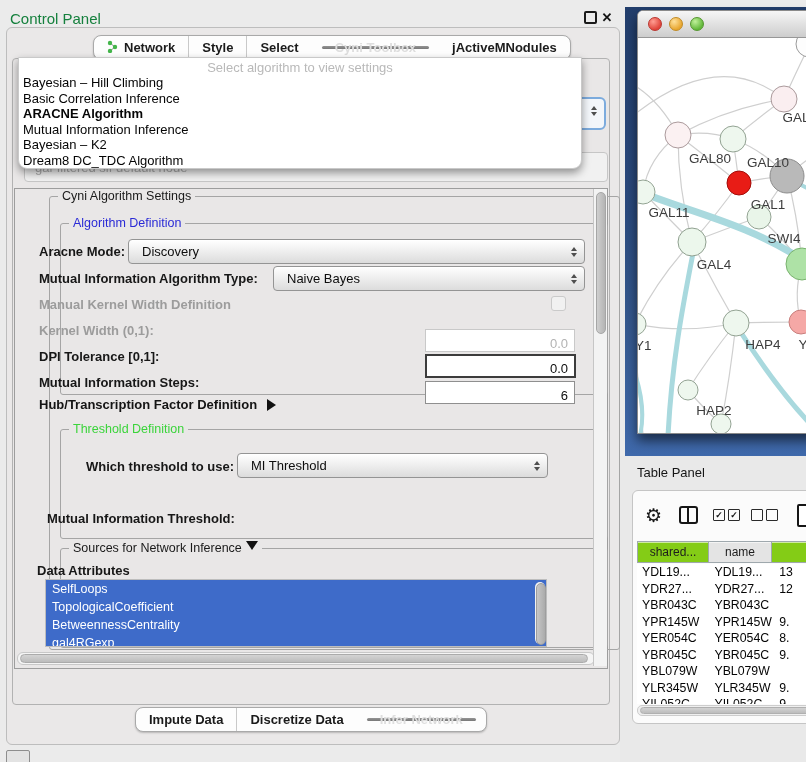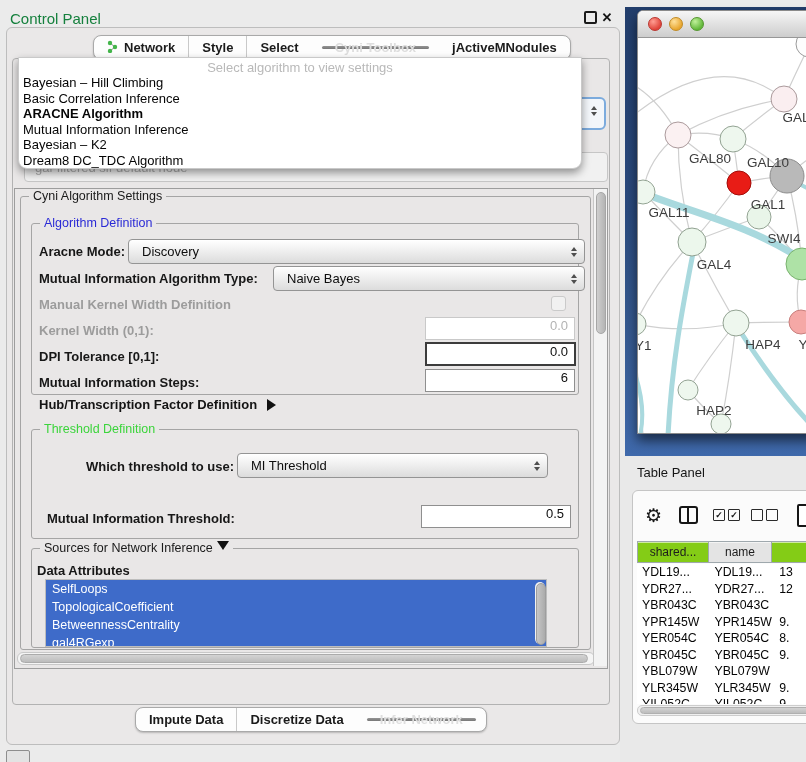--- a/index.html
+++ b/index.html
@@ -29,31 +29,31 @@
   .dd-item.bold{font-weight:700;}
 
   
   .ghost-combo{position:absolute;left:24px;top:152px;width:572px;height:28px;border:1px solid #c6c6c6;border-radius:4px;background:#f1f1f1;z-index:2;display:flex;align-items:center;padding-left:10px;color:#ababab;font-size:13px;}
   .blue-combo{position:absolute;left:556px;top:97px;width:46px;height:29px;border:2px solid #7cabdd;border-radius:6px;background:#f3f6fa;z-index:2;}
 
   
   .settings{position:absolute;left:14px;top:188px;width:592px;height:479px;border:1px solid #9d9d9d;background:#e9e7e7;z-index:3;}
   .vsb{position:absolute;right:0;top:0;width:13px;height:477px;background:#f3f3f3;border-left:1px solid #c6c6c6;}
   .vsb-thumb{position:absolute;left:2px;top:3px;width:8px;height:140px;border:1px solid #a6a6a6;border-radius:5px;background:linear-gradient(90deg,#cfcfcf,#b4b4b4);}
-  .grp{position:absolute;border:1px solid #a5a5a5;border-radius:3px;}
+  .grp{position:absolute;border:1px solid #a5a5a5;border-radius:3px;margin-left:29px;}
   .legend{position:absolute;top:-8px;left:8px;background:#e9e7e7;padding:0 4px;font-size:12.5px;white-space:nowrap;}
   .legend.blue{color:#2a2ad6;}
   .legend.green{color:#3bd43b;}
   .lbl{position:absolute;font-size:13px;font-weight:700;color:#171717;white-space:nowrap;}
   .lbl.dis{color:#9c9c9c;}
   .combo{position:absolute;height:23px;border:1px solid #949494;border-radius:4px;background:linear-gradient(#ffffff,#ececec 55%,#dcdcdc);box-shadow:inset 0 1px 0 #fff;display:flex;align-items:center;padding-left:13px;font-size:13px;color:#0d0d0d;}
   .arrows{position:absolute;right:7px;top:4px;display:flex;flex-direction:column;align-items:center;}
   .arr-up{width:0;height:0;border:3.5px solid transparent;border-bottom:4.5px solid #4e4e4e;margin-bottom:2px;}
   .arr-dn{width:0;height:0;border:3.5px solid transparent;border-top:4.5px solid #4e4e4e;}
-  .numfield{position:absolute;background:#fff;display:flex;align-items:flex-start;justify-content:flex-end;padding-right:6px;font-size:13px;color:#0d0d0d;}
+  .numfield{position:absolute;background:#fff;display:flex;align-items:flex-end;justify-content:flex-end;padding-right:6px;font-size:13px;color:#0d0d0d;margin-top:12px;}
   .nf-dis{border:1px solid #c9c9c9;color:#b3b3b3;}
   .nf-focus{border:2px solid #3c3c3c;}
   .nf-norm{border:1px solid #8f8f8f;}
   .chk-dis{position:absolute;width:13px;height:13px;border:1px solid #cacaca;border-radius:3px;background:#f1f1f1;}
   .expander{position:absolute;font-size:13px;font-weight:700;color:#141414;display:flex;align-items:center;gap:8px;}
   .tri-right{width:0;height:0;border:6px solid transparent;border-left:9px solid #111;margin-left:2px;}
   .tri-down{display:inline-block;width:0;height:0;border:6px solid transparent;border-top:9px solid #111;vertical-align:-4px;margin-left:4px;}
   .attr-list{position:absolute;background:#fff;border:1px solid #bdbdbd;overflow:hidden;}
   .attr-item{height:18px;line-height:18px;background:#3e6bc9;color:#fff;font-size:12.5px;padding-left:6px;white-space:nowrap;}
   .list-vsb{position:absolute;right:1px;top:2px;width:10px;height:62px;background:#f2f2f2;border-radius:5px;}
@@ -209,23 +209,20 @@
     </div>
     <div class="lbl" style="left:71px;top:270px;">Which threshold to use:</div>
     <div class="combo" style="left:222px;top:264px;width:296px;">
       <span>MI Threshold</span>
       <div class="arrows">
           <div class="arr-up"></div>
           <div class="arr-dn"></div>
         </div>
     </div>
     <div class="lbl" style="left:32px;top:322px;">Mutual Information Threshold:</div>
-    <div class="numfield nf-norm" style="left:406px;top:316px;width:142px;height:21px;">
-      <span>0.5</span>
-    </div>
 
     <div class="grp" style="left:16px;top:359px;width:546px;height:98px;">
       <div class="legend">
         <span>Sources for Network Inference</span><span class="tri-down"></span>
       </div>
     </div>
     <div class="lbl" style="left:22px;top:374px;">Data Attributes</div>
     <div class="attr-list" style="left:30px;top:390px;width:500px;height:66px;" id="attrList">
 
     <div class="attr-item">SelfLoops</div>

